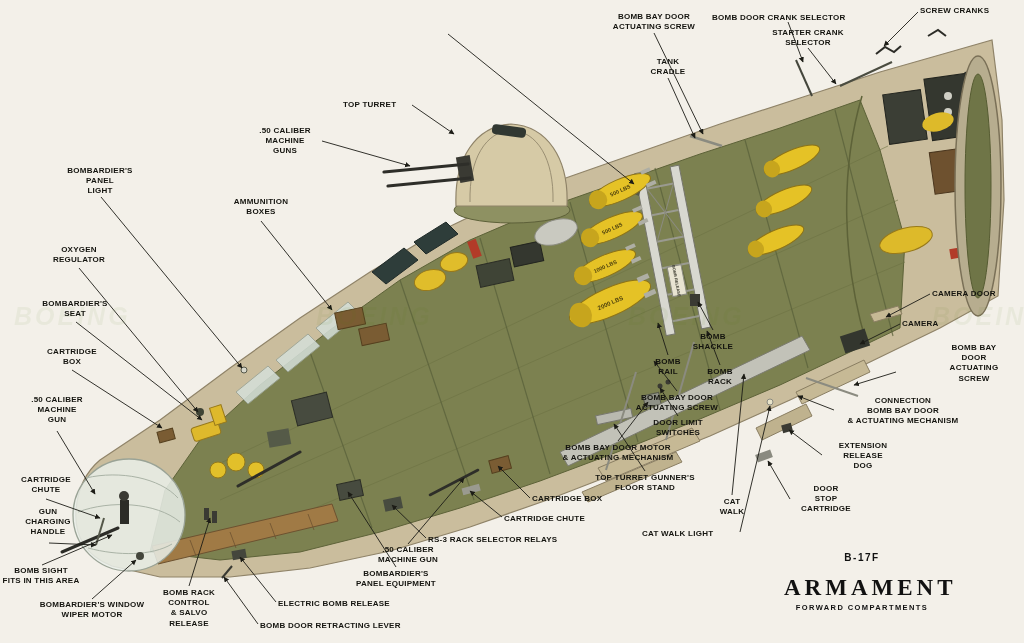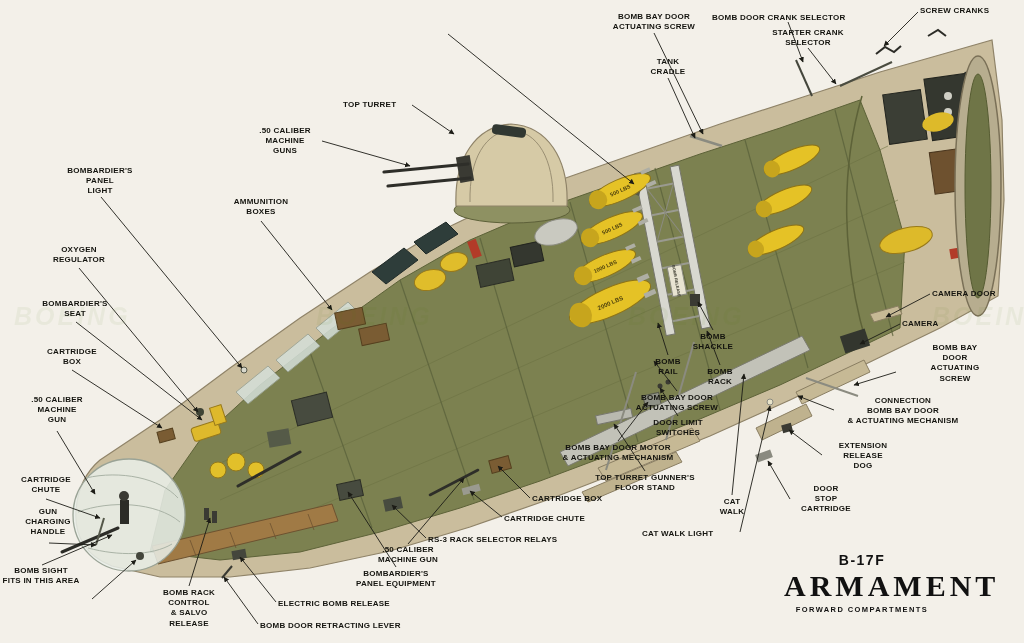--- a/index.html
+++ b/index.html
@@ -3,22 +3,22 @@
 <meta charset="utf-8">
 <style>
   html,body{margin:0;padding:0;background:#e8e6e0;}
   .stage{position:relative;width:1024px;height:643px;background:#f3f0e9;overflow:hidden;
          font-family:"Liberation Sans",sans-serif;}
   svg.art{position:absolute;left:0;top:0;}
   .lbl{position:absolute;font-size:8px;font-weight:bold;line-height:1.28;letter-spacing:.25px;
        color:#14140f;white-space:pre-line;text-align:center;}
   .lbl.l{text-align:left;}
   .title-block{position:absolute;left:784px;top:552px;width:156px;text-align:center;color:#111;}
-  .tb-model{font-size:14px;font-weight:bold;letter-spacing:1.5px;}
-  .tb-title{font-family:"Liberation Serif",serif;font-size:30px;font-weight:bold;letter-spacing:4px;margin-top:1px;}
+  .tb-model{font-size:10px;font-weight:bold;letter-spacing:1.5px;}
+  .tb-title{font-family:"Liberation Serif",serif;font-size:23px;font-weight:bold;letter-spacing:4px;margin-top:12px;}
   .tb-sub{font-size:7.5px;font-weight:bold;letter-spacing:1.4px;margin-top:2px;}
   .wm{position:absolute;top:302px;font-weight:bold;font-style:italic;font-size:25px;
       color:#4d7c0f;opacity:.06;letter-spacing:3px;pointer-events:none;}
 </style>
 </head>
 <body>
 
 <div class="stage">
 
 <svg class="art" width="1024" height="643" viewBox="0 0 1024 643">
@@ -328,20 +328,22 @@
 <div class="lbl" style="left:20px;top:395px;width:74px">.50 CALIBER
 MACHINE
 GUN</div>
 <div class="lbl" style="left:12px;top:475px;width:68px">CARTRIDGE
 CHUTE</div>
 <div class="lbl" style="left:14px;top:507px;width:68px">GUN
 CHARGING
 HANDLE</div>
 <div class="lbl" style="left:2px;top:566px;width:78px">BOMB SIGHT
 FITS IN THIS AREA</div>
+<div class="lbl" style="left:24px;top:600px;width:136px">BOMBARDIER'S WINDOW
+WIPER MOTOR</div>
 <div class="lbl" style="left:156px;top:588px;width:66px">BOMB RACK
 CONTROL
 &amp; SALVO
 RELEASE</div>
 <div class="lbl l" style="left:278px;top:599px;width:140px">ELECTRIC BOMB RELEASE</div>
 <div class="lbl l" style="left:260px;top:621px;width:160px">BOMB DOOR RETRACTING LEVER</div>
 <div class="lbl" style="left:340px;top:569px;width:112px">BOMBARDIER'S
 PANEL EQUIPMENT</div>
 <div class="lbl" style="left:356px;top:545px;width:104px">.50 CALIBER
 MACHINE GUN</div>
@@ -360,21 +362,21 @@
 RAIL</div>
 <div class="lbl" style="left:698px;top:367px;width:44px">BOMB
 RACK</div>
 <div class="lbl" style="left:684px;top:332px;width:58px">BOMB
 SHACKLE</div>
 <div class="lbl" style="left:710px;top:497px;width:44px">CAT
 WALK</div>
 <div class="lbl l" style="left:642px;top:529px;width:96px">CAT WALK LIGHT</div>
 <div class="lbl l" style="left:932px;top:289px;width:84px">CAMERA DOOR</div>
 <div class="lbl l" style="left:902px;top:319px;width:62px">CAMERA</div>
-<div class="lbl" style="left:916px;top:343px;width:78px">BOMB BAY
+<div class="lbl" style="left:935px;top:343px;width:78px">BOMB BAY
 DOOR
 ACTUATING
 SCREW</div>
 <div class="lbl" style="left:836px;top:396px;width:134px">CONNECTION
 BOMB BAY DOOR
 &amp; ACTUATING MECHANISM</div>
 <div class="lbl" style="left:824px;top:441px;width:78px">EXTENSION
 RELEASE
 DOG</div>
 <div class="lbl" style="left:790px;top:484px;width:72px">DOOR

